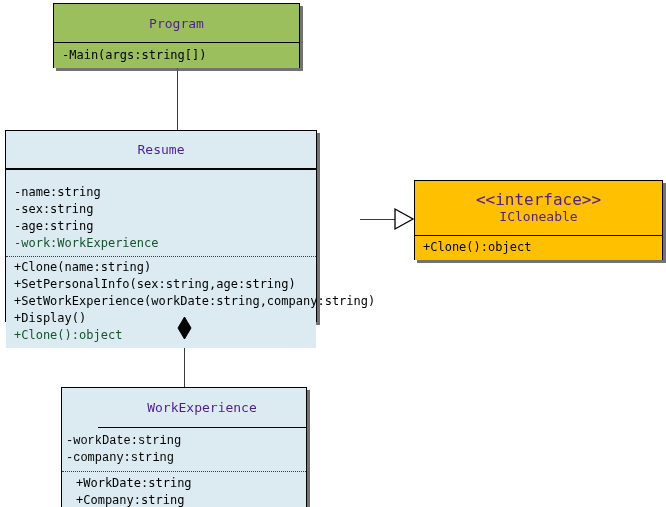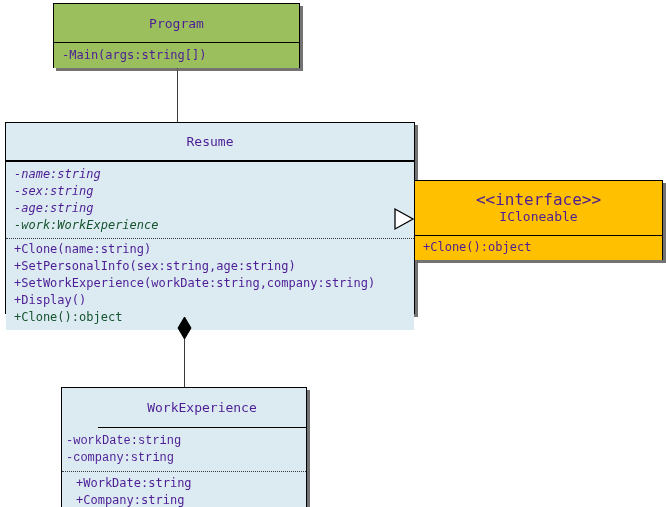--- a/index.html
+++ b/index.html
@@ -53,21 +53,21 @@
   }
   .uml-sec.dotted-top {
     border-top: 1px dotted #3a3a3a;
   }
   .uml-sec.solid-top {
     border-top: 1px solid #000000;
   }
   .uml-row {
     font-size: 12px;
     line-height: 17px;
-    color: #4c1d95;
+    color: #000000;
     white-space: nowrap;
   }
   .uml-row.red { color: #14532d; }
 
   
   .c-green  { background: #9cbf5e; }
   .c-blue   { background: #dcebf2; }
   .c-orange { background: #ffc000; }
 
   
@@ -104,25 +104,25 @@
 
   <div class="uml-box c-green" style="left:53px; top:3px; width:247px; height:65px;">
     <div class="uml-head c-green" style="height:39px;">
       <div class="cname">Program</div>
     </div>
     <div class="uml-sec c-green" style="height:25px;">
       <div class="uml-row">-Main(args:string[])</div>
     </div>
   </div>
 
-  <div class="uml-box c-blue" style="left:5px; top:122px; width:410px; height:192px;">
+  <div class="uml-box c-blue" style="left:5px; top:130px; width:312px; height:192px;">
     <div class="uml-head c-blue" style="height:38px;">
       <div class="cname">Resume</div>
     </div>
-    <div class="uml-sec c-blue solid-top" style="padding-top:4px;font-style:italic;">
+    <div class="uml-sec c-blue solid-top" style="padding-top:14px;">
       <div class="uml-row">-name:string</div>
       <div class="uml-row">-sex:string</div>
       <div class="uml-row">-age:string</div>
       <div class="uml-row red">-work:WorkExperience</div>
     </div>
     <div class="uml-sec c-blue dotted-top" style="padding-top:2px;">
       <div class="uml-row">+Clone(name:string)</div>
       <div class="uml-row">+SetPersonalInfo(sex:string,age:string)</div>
       <div class="uml-row">+SetWorkExperience(workDate:string,company:string)</div>
       <div class="uml-row">+Display()</div>

